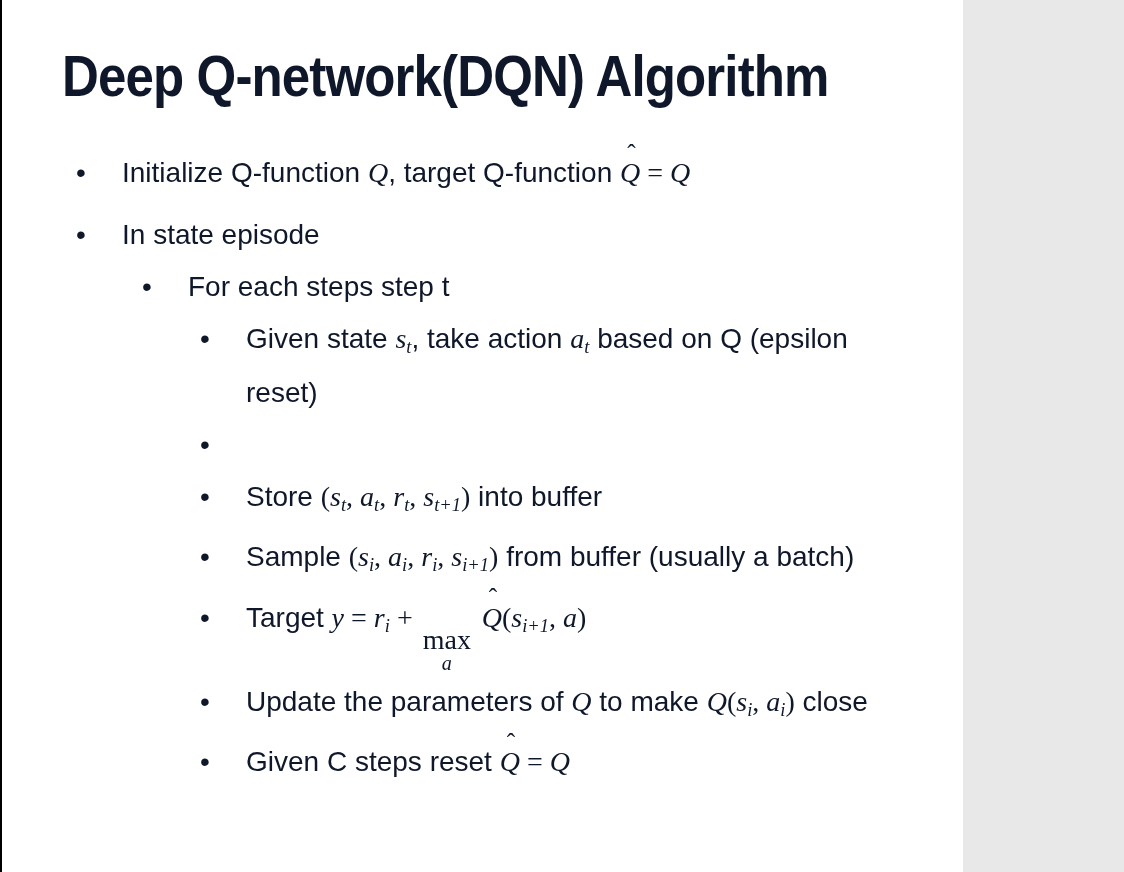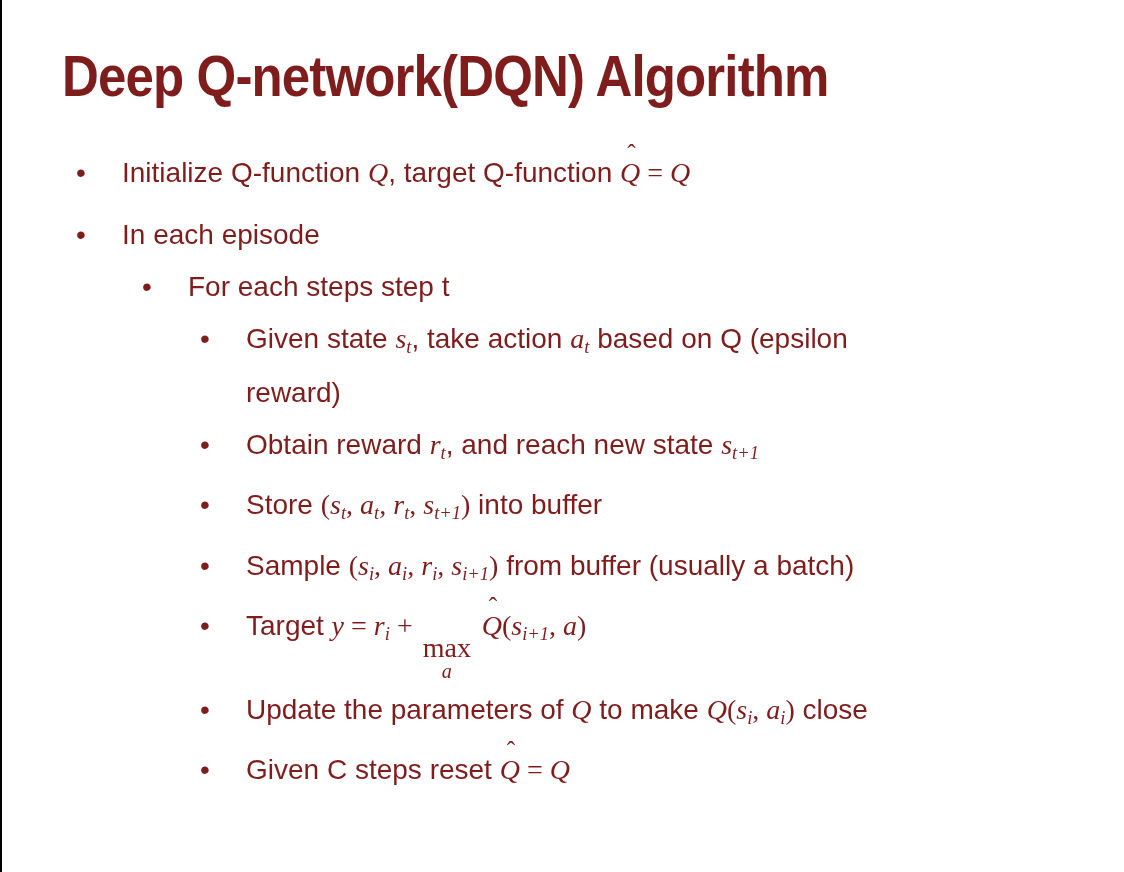--- a/index.html
+++ b/index.html
@@ -1,24 +1,24 @@
 <!DOCTYPE html>
 <html><head>
 <meta charset="utf-8">
 <style>
   html,body{margin:0;padding:0;background:#e8e8e8;}
   .page{
     position:relative;
-    width:1124px;height:872px;
+    width:963px;height:872px;
     background:#ffffff;
     border-left:2px solid #000000;
     box-sizing:border-box;
     overflow:hidden;
     font-family:"Liberation Sans",sans-serif;
-    color:#7f1d1d;
+    color:#0f172a;
   }
   .title{
     position:absolute;left:60px;top:42px;
     font-size:58px;font-weight:bold;letter-spacing:-1px;
     transform:scaleX(0.88);transform-origin:left top;
     white-space:nowrap;
   }
   .bullets{position:absolute;left:0;top:150px;right:10px;}
   .bullet{display:flex;font-size:28px;line-height:46px;margin-bottom:6px;}
   .bullet.first{margin-bottom:16px;}
@@ -48,41 +48,38 @@
   <div class="bullets" id="bullets">
       <div class="bullet l1 first">
         <span class="marker">•</span>
         <div class="btext">
           <div class="line"><span class="st">Initialize Q-function </span><span class="sm">Q</span><span class="st">, target Q-function </span><span class="hat"><span class="sm">Q</span><span class="hm">ˆ</span></span><span class="sp"> = </span><span class="sm">Q</span></div>
         </div>
       </div>
       <div class="bullet l1">
         <span class="marker">•</span>
         <div class="btext">
-          <div class="line"><span class="st">In each episode</span></div>
+          <div class="line"><span class="st">In state episode</span></div>
         </div>
       </div>
       <div class="bullet l2">
         <span class="marker">•</span>
         <div class="btext">
           <div class="line"><span class="st">For each steps step t</span></div>
         </div>
       </div>
       <div class="bullet l3">
         <span class="marker">•</span>
         <div class="btext">
           <div class="line"><span class="st">Given state </span><span><span class="sm">s</span><span class="ssub">t</span></span><span class="st">, take action </span><span><span class="sm">a</span><span class="ssub">t</span></span><span class="st"> based on Q (epsilon</span></div>
-          <div class="line"><span class="st">reward)</span></div>
+          <div class="line"><span class="st">reset)</span></div>
         </div>
       </div>
       <div class="bullet l3">
         <span class="marker">•</span>
-        <div class="btext">
-          <div class="line"><span class="st">Obtain reward </span><span><span class="sm">r</span><span class="ssub">t</span></span><span class="st">, and reach new state </span><span><span class="sm">s</span><span class="ssub">t+1</span></span></div>
-        </div>
       </div>
       <div class="bullet l3">
         <span class="marker">•</span>
         <div class="btext">
           <div class="line"><span class="st">Store </span><span class="sp">(</span><span><span class="sm">s</span><span class="ssub">t</span></span><span class="sp">, </span><span><span class="sm">a</span><span class="ssub">t</span></span><span class="sp">, </span><span><span class="sm">r</span><span class="ssub">t</span></span><span class="sp">, </span><span><span class="sm">s</span><span class="ssub">t+1</span></span><span class="sp">)</span><span class="st"> into buffer</span></div>
         </div>
       </div>
       <div class="bullet l3">
         <span class="marker">•</span>
         <div class="btext">

